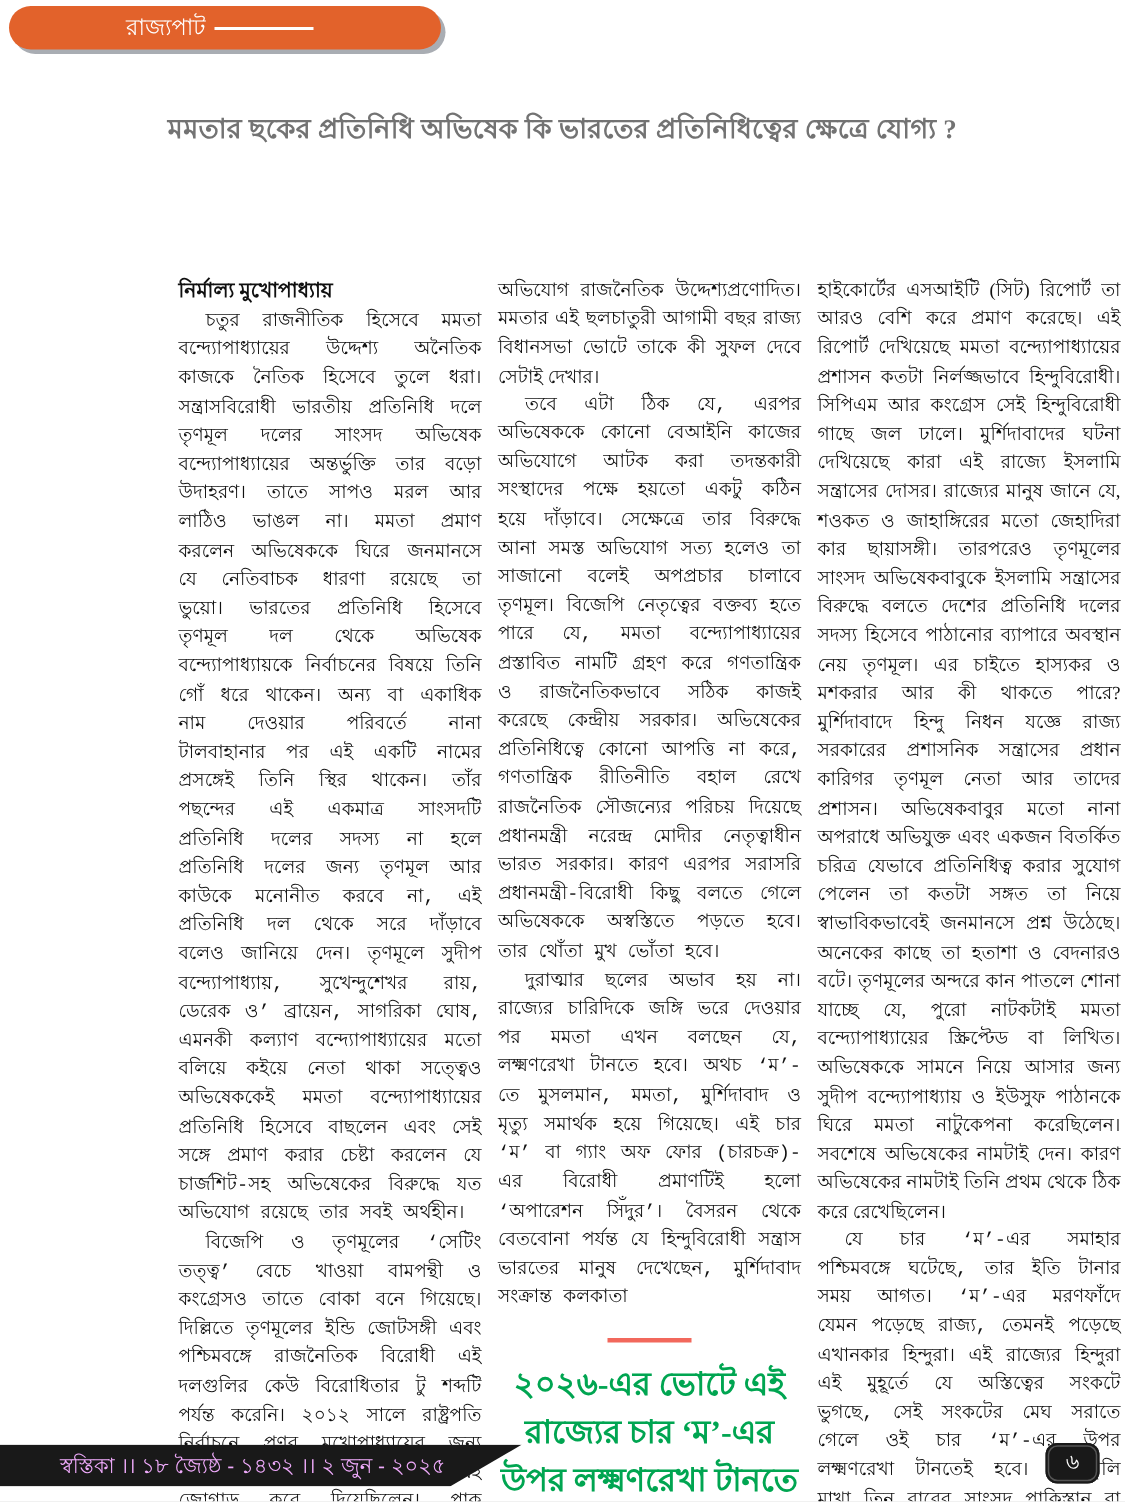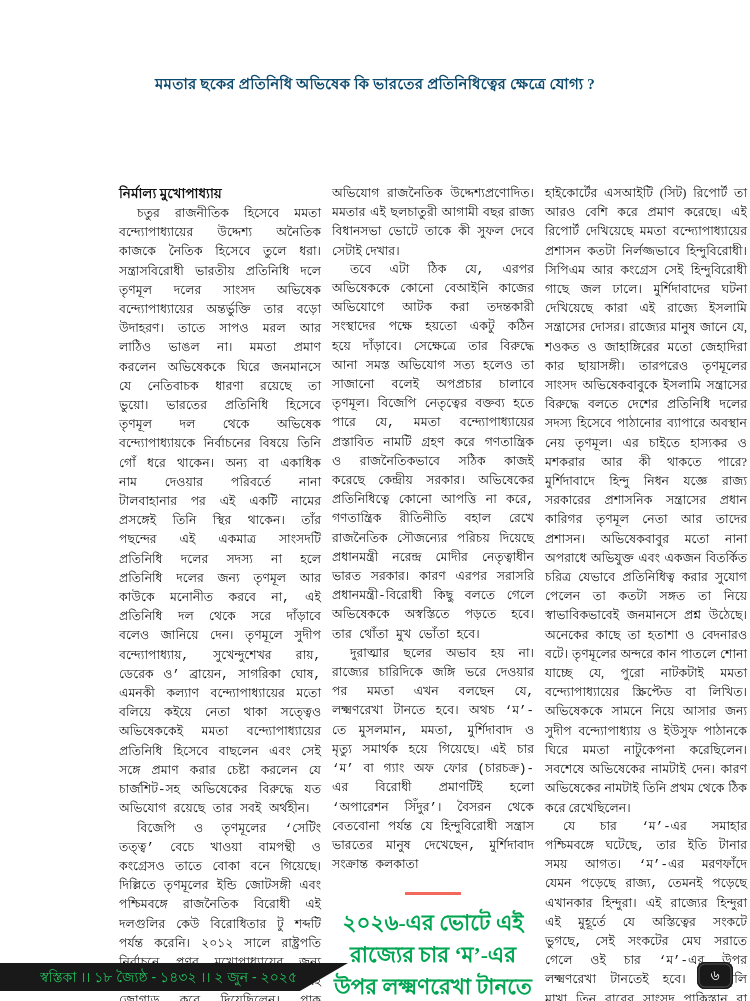--- a/index.html
+++ b/index.html
@@ -12,21 +12,21 @@
     position:absolute;left:6px;top:4px;width:288px;height:29px;
     background:#e2622b;border-radius:16px;
     box-shadow:3px 3px 0 #a9adb3;
     display:flex;align-items:center;padding-left:78px;box-sizing:border-box;
     color:#ffffff;font-size:15px;font-family:"Liberation Sans",sans-serif;
   }
   .tab-line{display:inline-block;width:66px;height:2px;background:#ffffff;margin-left:6px;}
   
   .kicker{
     position:absolute;top:72px;left:0;width:100%;text-align:center;
-    font-size:15px;font-weight:bold;color:#0c4a6e;letter-spacing:.2px;
+    font-size:18px;font-weight:bold;color:#737373;letter-spacing:.2px;
   }
   .page-title{
     position:absolute;top:96px;left:0;width:100%;text-align:center;
     font-size:47px;font-weight:bold;color:#2b3590;margin:0;line-height:1.4;
   }
   
   .columns{
     position:absolute;top:184px;left:119px;width:628px;
     display:flex;gap:11px;
   }
@@ -35,37 +35,41 @@
   .para{margin:0;}
   .para.indent{text-indent:18px;font-family:Liberation Mono, monospace;}
   .quote-divider{width:56px;height:3px;background:#f2685c;margin:17px auto 12px auto;}
   .pull-quote{
     color:#00a551;font-weight:bold;font-size:21.5px;line-height:32px;
     text-align:center;text-align-last:center;margin:0;
   }
   
   .footer-bar{
     position:absolute;left:0;top:963px;width:348px;height:28px;
-    background:#191919;color:#22c55e;font-size:14px;line-height:28px;
+    background:#191919;color:#f0abfc;font-size:14px;line-height:28px;
     padding-left:40px;box-sizing:border-box;
     clip-path:polygon(0 0,100% 0,calc(100% - 48px) 100%,0 100%);
     font-family:"Liberation Sans",sans-serif;
   }
   .page-badge{
     position:absolute;top:962px;right:17px;width:36px;height:27px;
     background:#191919;border-radius:8px;color:#ffffff;
     text-align:center;line-height:27px;font-size:14px;
     box-shadow:inset 0 0 0 1.5px #191919, inset 0 0 0 2.5px #555;
   }
 </style>
 </head>
 <body>
 
 <div class="page">
 
+  <div class="section-tab">
+    <span>রাজ্যপাট</span>
+    <span class="tab-line"></span>
+  </div>
 
   <div class="kicker">মমতার ছকের প্রতিনিধি অভিষেক কি ভারতের প্রতিনিধিত্বের ক্ষেত্রে যোগ্য ?</div>
 
 
   <div class="columns">
 
     <div class="col">
       <p class="byline">নির্মাল্য মুখোপাধ্যায়</p>
       <p class="para indent">চতুর রাজনীতিক হিসেবে মমতা বন্দ্যোপাধ্যায়ের উদ্দেশ্য অনৈতিক কাজকে নৈতিক হিসেবে তুলে ধরা। সন্ত্রাসবিরোধী ভারতীয় প্রতিনিধি দলে তৃণমূল দলের সাংসদ অভিষেক বন্দ্যোপাধ্যায়ের অন্তর্ভুক্তি তার বড়ো উদাহরণ। তাতে সাপও মরল আর লাঠিও ভাঙল না। মমতা প্রমাণ করলেন অভিষেককে ঘিরে জনমানসে যে নেতিবাচক ধারণা রয়েছে তা ভুয়ো। ভারতের প্রতিনিধি হিসেবে তৃণমূল দল থেকে অভিষেক বন্দ্যোপাধ্যায়কে নির্বাচনের বিষয়ে তিনি গোঁ ধরে থাকেন। অন্য বা একাধিক নাম দেওয়ার পরিবর্তে নানা টালবাহানার পর এই একটি নামের প্রসঙ্গেই তিনি স্থির থাকেন। তাঁর পছন্দের এই একমাত্র সাংসদটি প্রতিনিধি দলের সদস্য না হলে প্রতিনিধি দলের জন্য তৃণমূল আর কাউকে মনোনীত করবে না, এই প্রতিনিধি দল থেকে সরে দাঁড়াবে বলেও জানিয়ে দেন। তৃণমূলে সুদীপ বন্দ্যোপাধ্যায়, সুখেন্দুশেখর রায়, ডেরেক ও’ ব্রায়েন, সাগরিকা ঘোষ, এমনকী কল্যাণ বন্দ্যোপাধ্যায়ের মতো বলিয়ে কইয়ে নেতা থাকা সত্ত্বেও অভিষেককেই মমতা বন্দ্যোপাধ্যায়ের প্রতিনিধি হিসেবে বাছলেন এবং সেই সঙ্গে প্রমাণ করার চেষ্টা করলেন যে চার্জশিট-সহ অভিষেকের বিরুদ্ধে যত অভিযোগ রয়েছে তার সবই অর্থহীন।</p>
       <p class="para indent">বিজেপি ও তৃণমূলের ‘সেটিং তত্ত্ব’ বেচে খাওয়া বামপন্থী ও কংগ্রেসও তাতে বোকা বনে গিয়েছে। দিল্লিতে তৃণমূলের ইন্ডি জোটসঙ্গী এবং পশ্চিমবঙ্গে রাজনৈতিক বিরোধী এই দলগুলির কেউ বিরোধিতার টু শব্দটি পর্যন্ত করেনি। ২০১২ সালে রাষ্ট্রপতি নির্বাচনে প্রণব মুখোপাধ্যায়ের জন্য বিদেশি বামেদের ভোট মমতা এইভাবেই জোগাড় করে দিয়েছিলেন। পাক সন্ত্রাসের বিরুদ্ধে বিশ্বকে বার্তা দিতে বিভিন্ন দেশে ভারতের পাঠানো ‘অল-পার্টি এমপি ডেলিগেশন’ বা সব দলের সাংসদদের নিয়ে গঠিত প্রতিনিধি দলের ৫৯ জন প্রতিনিধির মধ্যে কেবল অভিষেকের বিরুদ্ধেই টাটকা অভিযোগ রয়েছে। দেশের প্রতিনিধি হিসেবে অভিষেককে তুলে ধরে মমতা যেমন তার উত্তরসূরী সুনিশ্চিত করলেন, তেমনই বোঝালেন অভিষেক ধোয়া তুলসীপাতা। তার বিরুদ্ধে সব</p>

